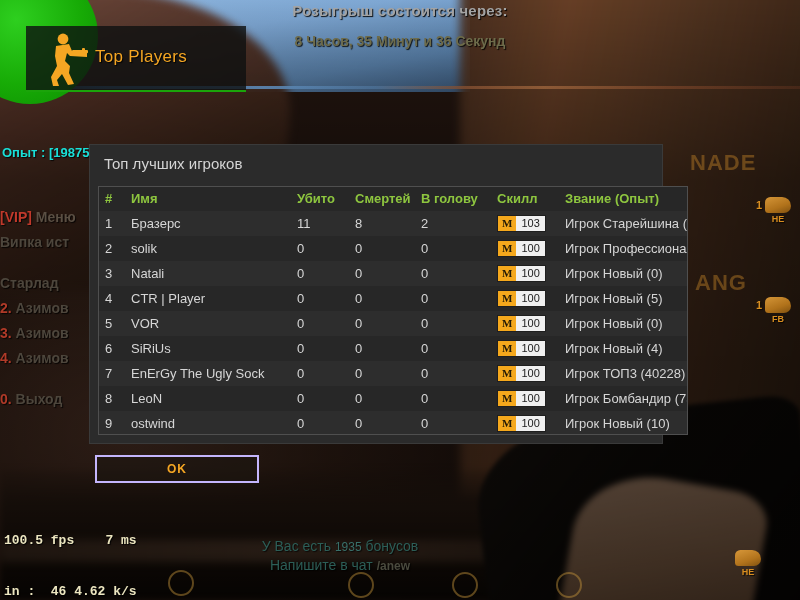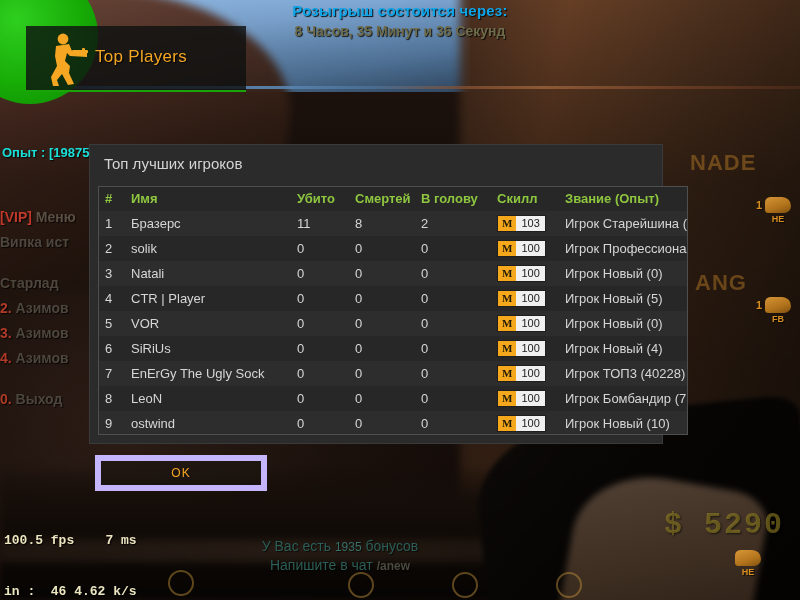--- a/index.html
+++ b/index.html
@@ -100,26 +100,26 @@
   .countdown {
     position: absolute;
     left: 0; top: 2px; width: 800px;
     text-align: center;
     pointer-events: none;
   }
   .countdown .line1 {
     font-family: "Liberation Sans", sans-serif;
     font-size: 15px;
     font-weight: bold;
-    color: #0ea5e9;
+    color: #a3a3a3;
     text-shadow: 1px 1px 1px rgba(0,0,0,.9);
     letter-spacing: .2px;
   }
   .countdown .line2 {
-    margin-top: 4px;
+    margin-top: 14px;
     font-size: 14px;
     font-weight: bold;
     color: #6d6b4a;
     text-shadow: 1px 1px 1px rgba(0,0,0,.85);
   }
 
   
   .tp-circle {
     position: absolute;
     left: -38px; top: -32px;
@@ -334,25 +334,25 @@
     color: #202020;
     padding: 0 5px;
     height: 15px;
     font-family: "Liberation Sans", sans-serif;
   }
 
   .ok-button {
     position: absolute;
     left: 95px; top: 455px;
     width: 160px; height: 24px;
-    border: 6px solid #c4b5fd;
+    border: 2px solid #c4b5fd;
     background: rgba(28,22,16,.55);
     color: #f5a623;
     font-size: 12px;
-    font-weight: normal;
+    font-weight: bold;
     letter-spacing: 1px;
     text-align: center;
     line-height: 24px;
     cursor: pointer;
   }
 </style>
 </head>
 <body>
 
 <div id="screen">
@@ -383,21 +383,20 @@
   </div>
   <div class="nade" style="left:735px; top:550px;">
     <div class="nade-body"></div>
     <div class="nade-lbl">HE</div>
   </div>
   <div class="hud-icon-round" style="left:168px; top:570px;"></div>
   <div class="hud-icon-round" style="left:348px; top:572px;"></div>
   <div class="hud-icon-round" style="left:452px; top:572px;"></div>
   <div class="hud-icon-round" style="left:556px; top:572px;"></div>
 
-  <div class="money">$ 5290</div>
 
   <div class="countdown">
     <div class="line1">Розыгрыш состоится через:</div>
     <div class="line2">8 Часов, 35 Минут и 36 Секунд</div>
   </div>
 
   <div class="tp-circle"></div>
   <div class="tp-panel"></div>
   <svg class="tp-icon" viewBox="0 0 46 54">
     <g fill="#f5a623">

